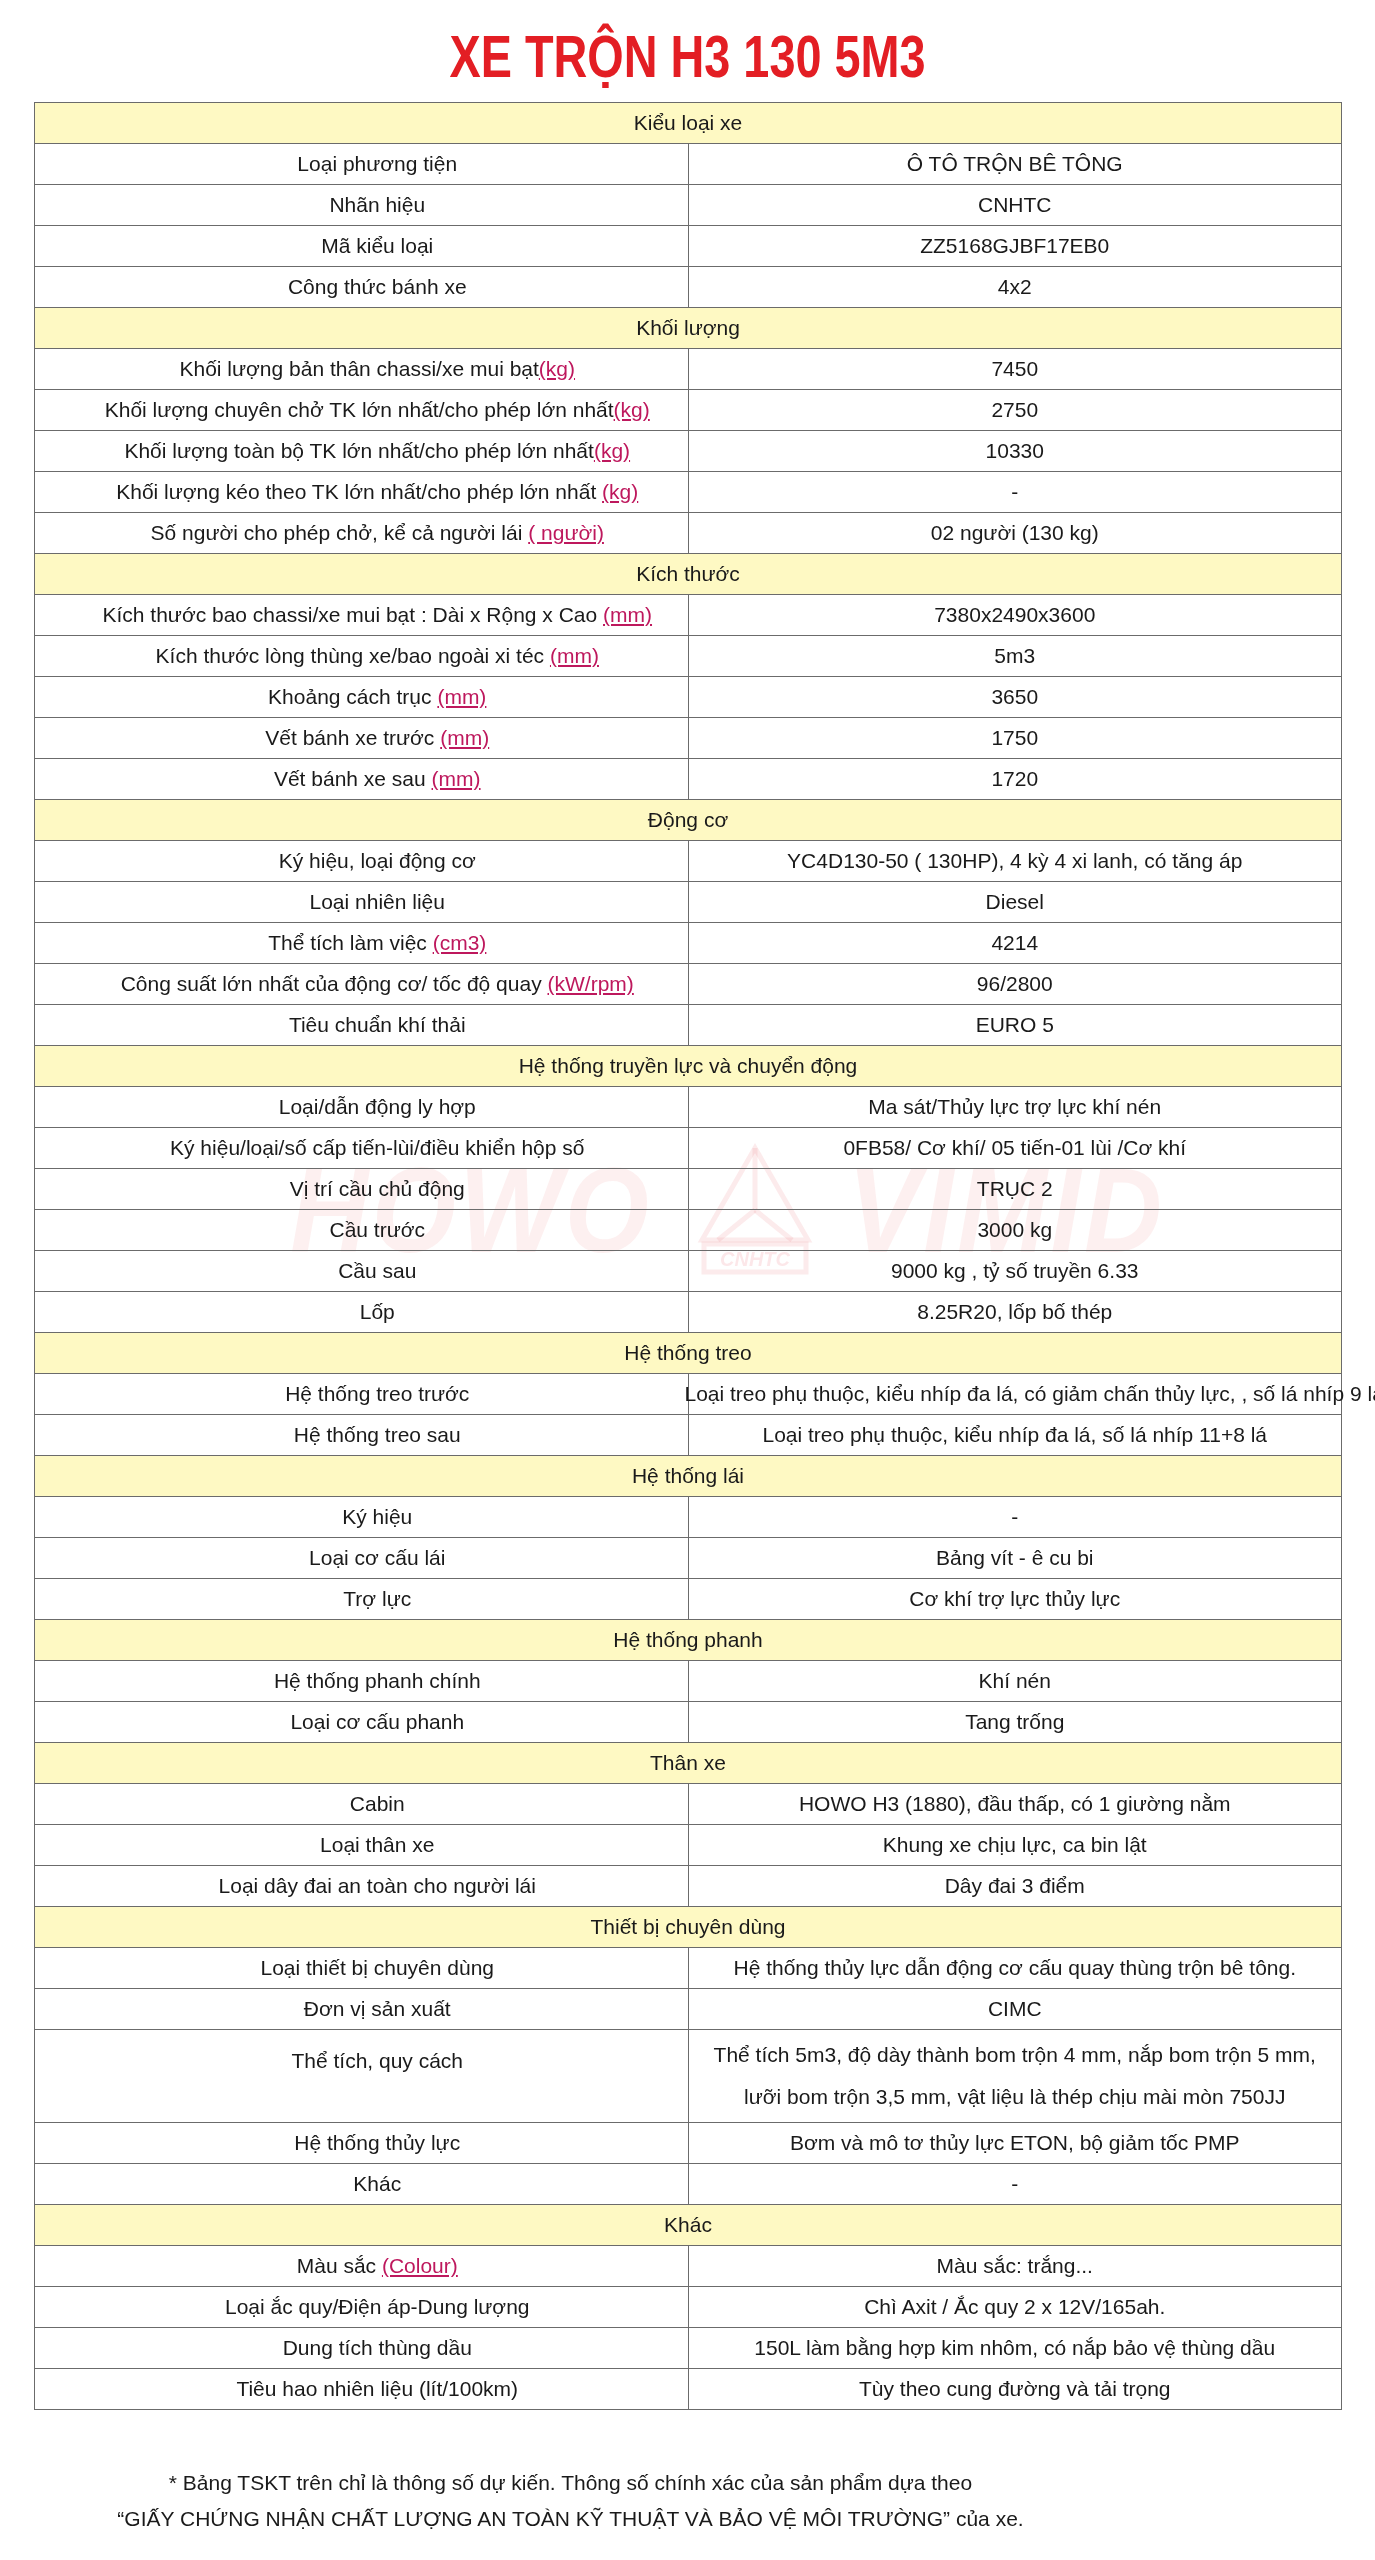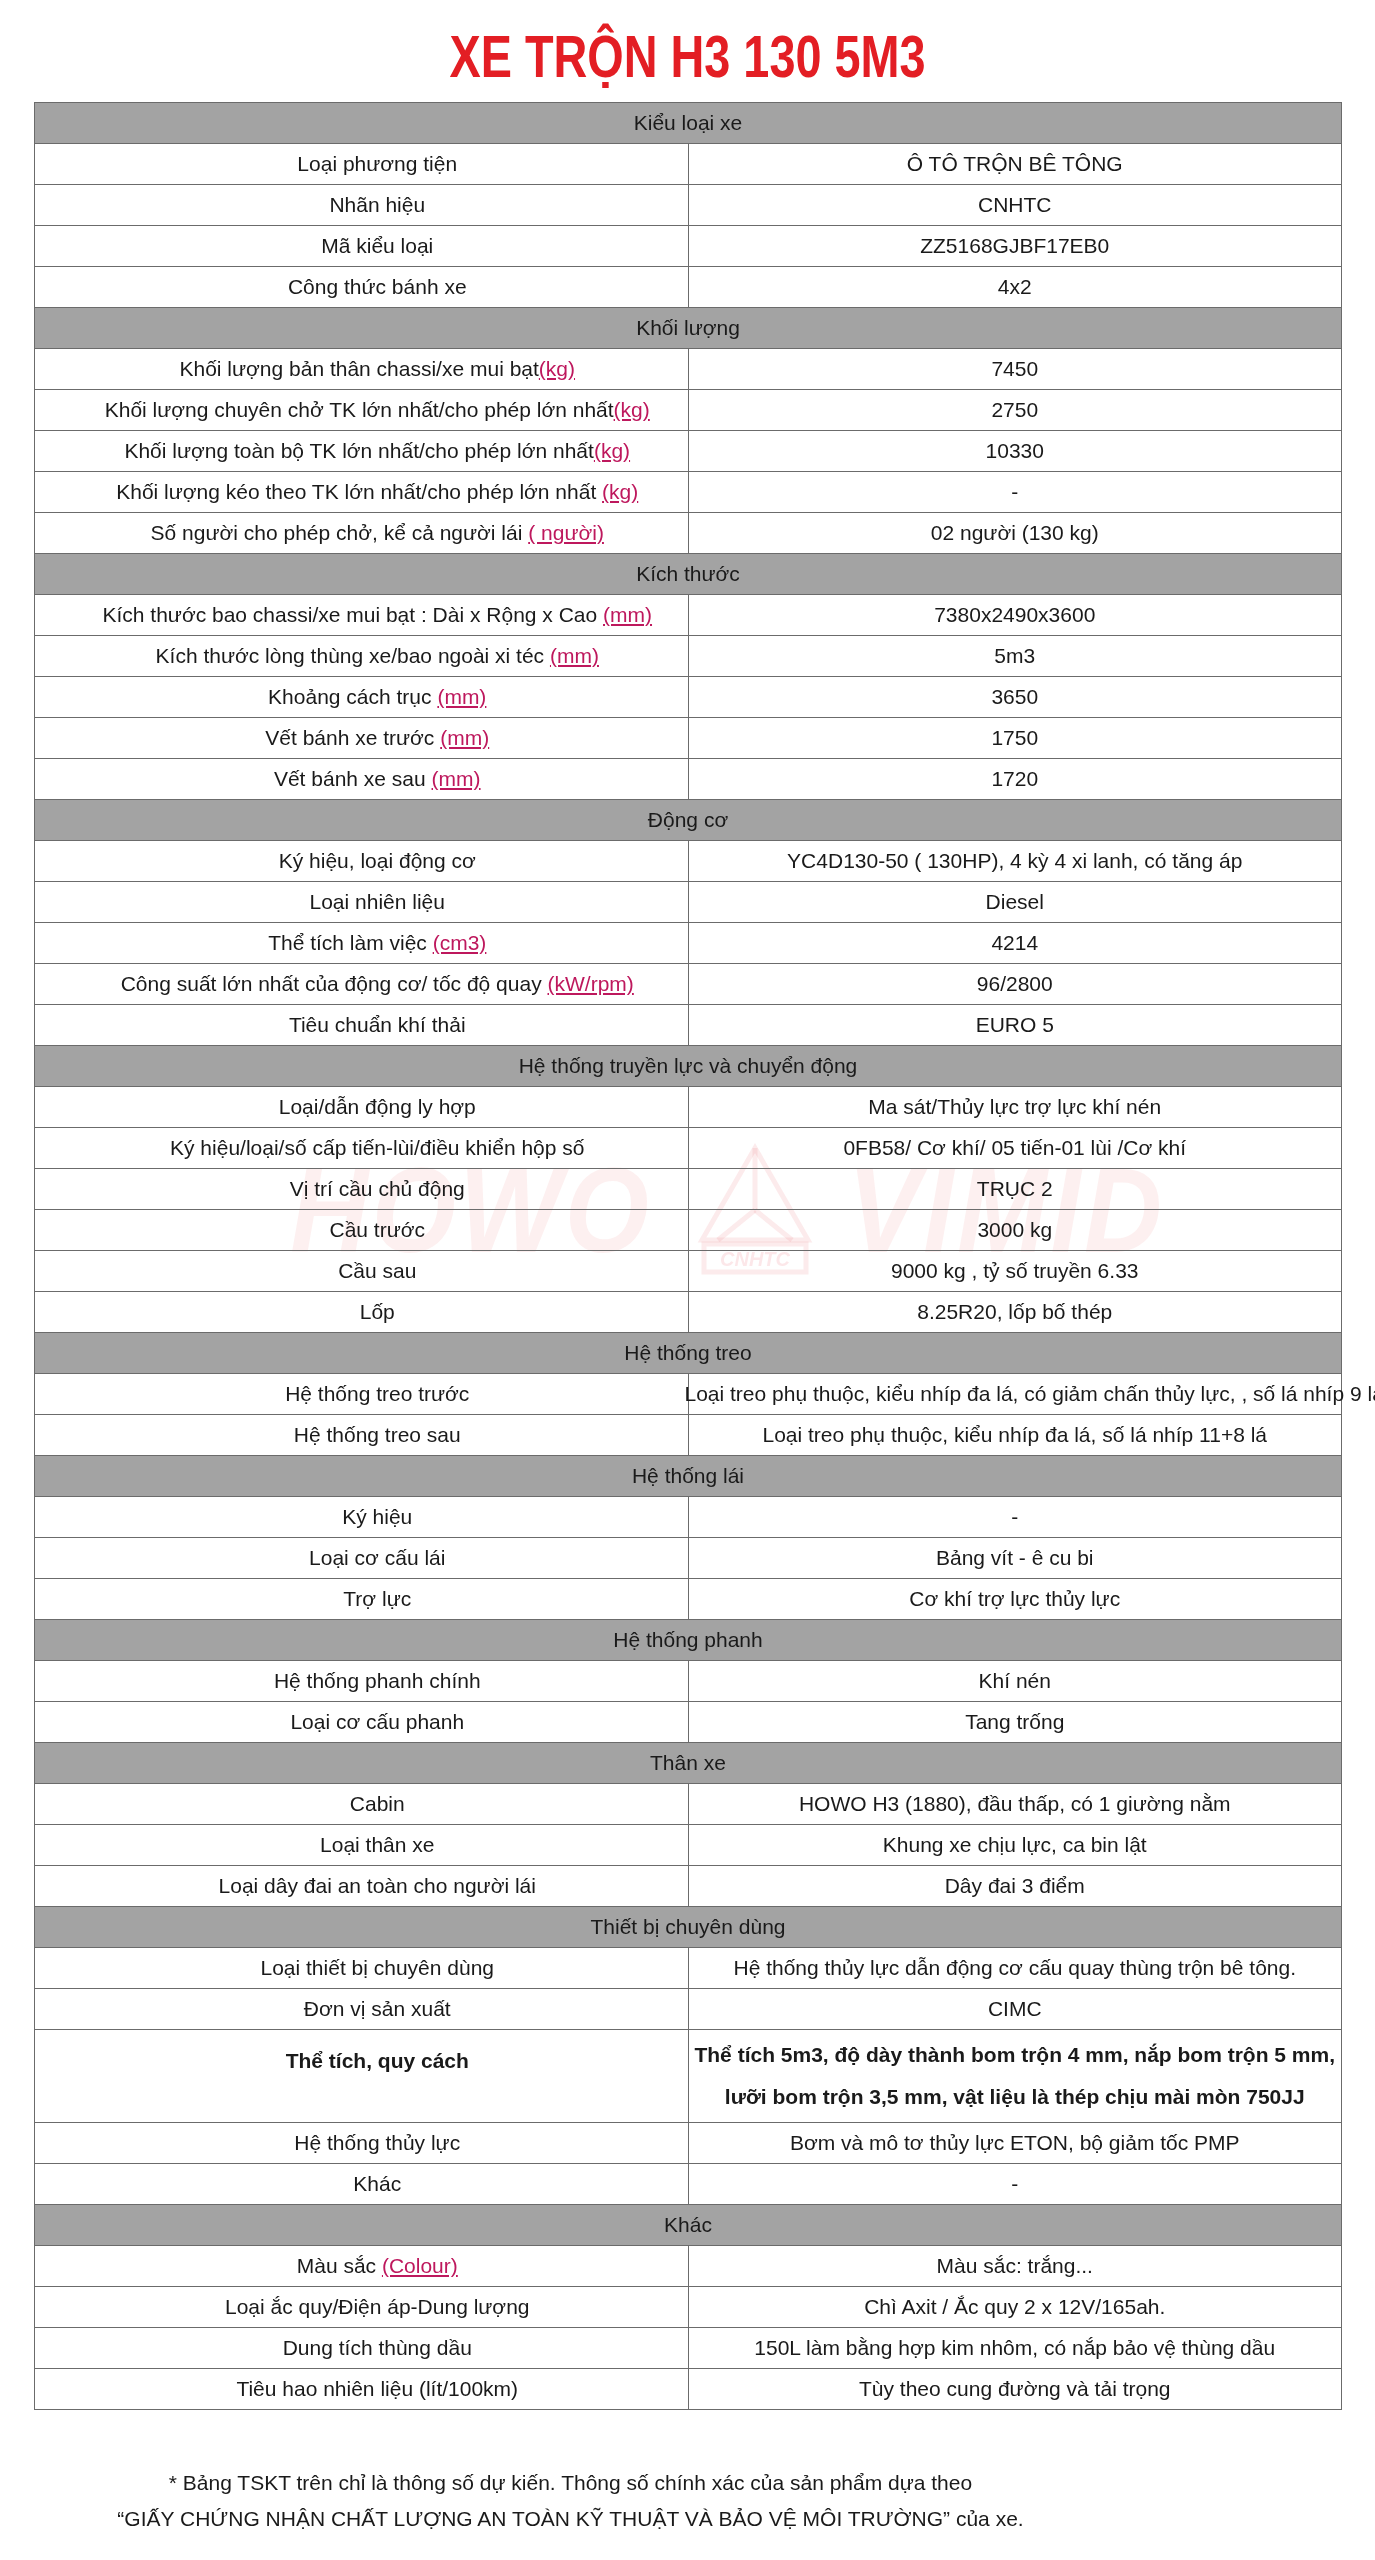--- a/index.html
+++ b/index.html
@@ -16,23 +16,23 @@
              transform: scaleX(0.9); }
   .wm-left { left: 0; }
   .wm-right { left: 560px; }
   .wm-logo { position: absolute; left: 420px; top: 0; width: 130px; height: 140px; }
   table.spec { position: absolute; top: 102px; left: 34px; width: 1308px; border-collapse: collapse;
                z-index: 1; table-layout: fixed; }
   table.spec td { border: 1.5px solid #6b6b6b; height: 40px; padding: 0; font-size: 21px;
                   line-height: 20px; }
   table.spec td.label { width: 651px; padding-left: 32px; text-align: center; }
   table.spec td.value { text-align: center; white-space: nowrap; }
-  tr.section td { background: #a3a3a3; text-align: center; }
+  tr.section td { background: #fef9c3; text-align: center; }
   .unit { color: #be185d; text-decoration: underline; }
-  td.double { height: 82px !important; line-height: 42px !important; font-weight: bold; }
+  td.double { height: 82px !important; line-height: 42px !important; }
   td.label.top { vertical-align: top; padding-top: 10px; }
   .overflow { display: inline-block; margin-left: -4px; }
   .footnote { position: absolute; top: 2465px; left: 0; width: 1141px; text-align: center;
               font-size: 21px; line-height: 36px; color: #1a1a1a; }
 </style>
 </head>
 <body>
 
 <div class="title">XE TRỘN H3 130 5M3</div>
 

